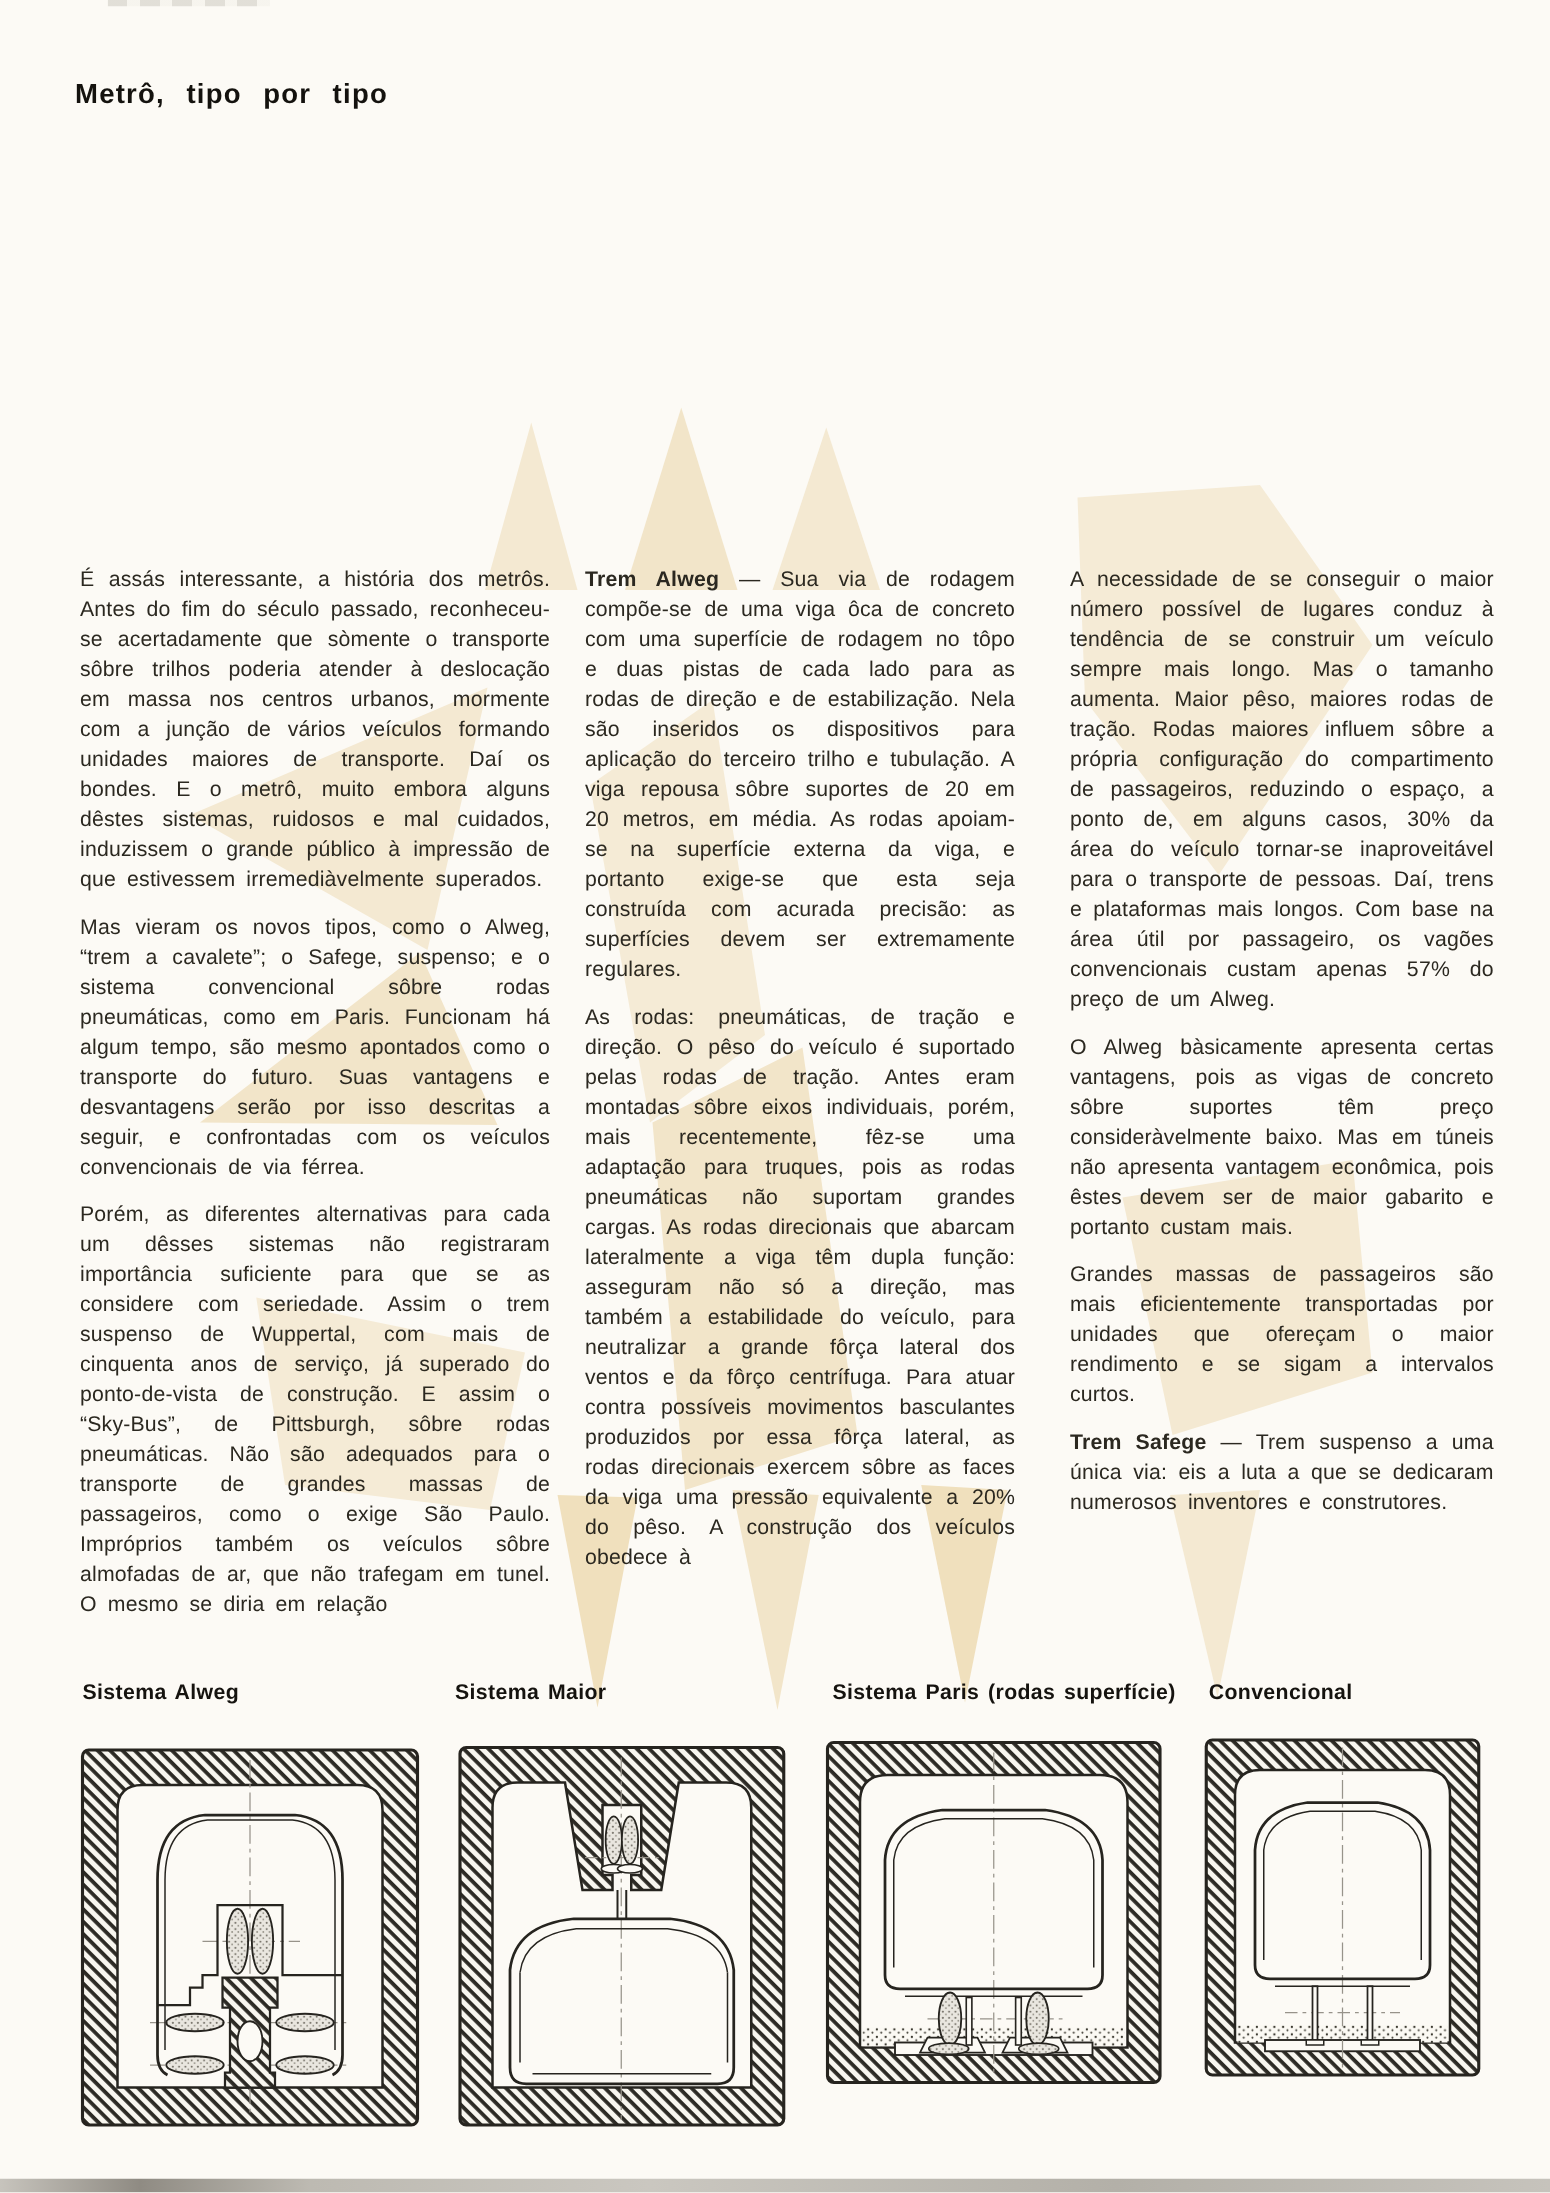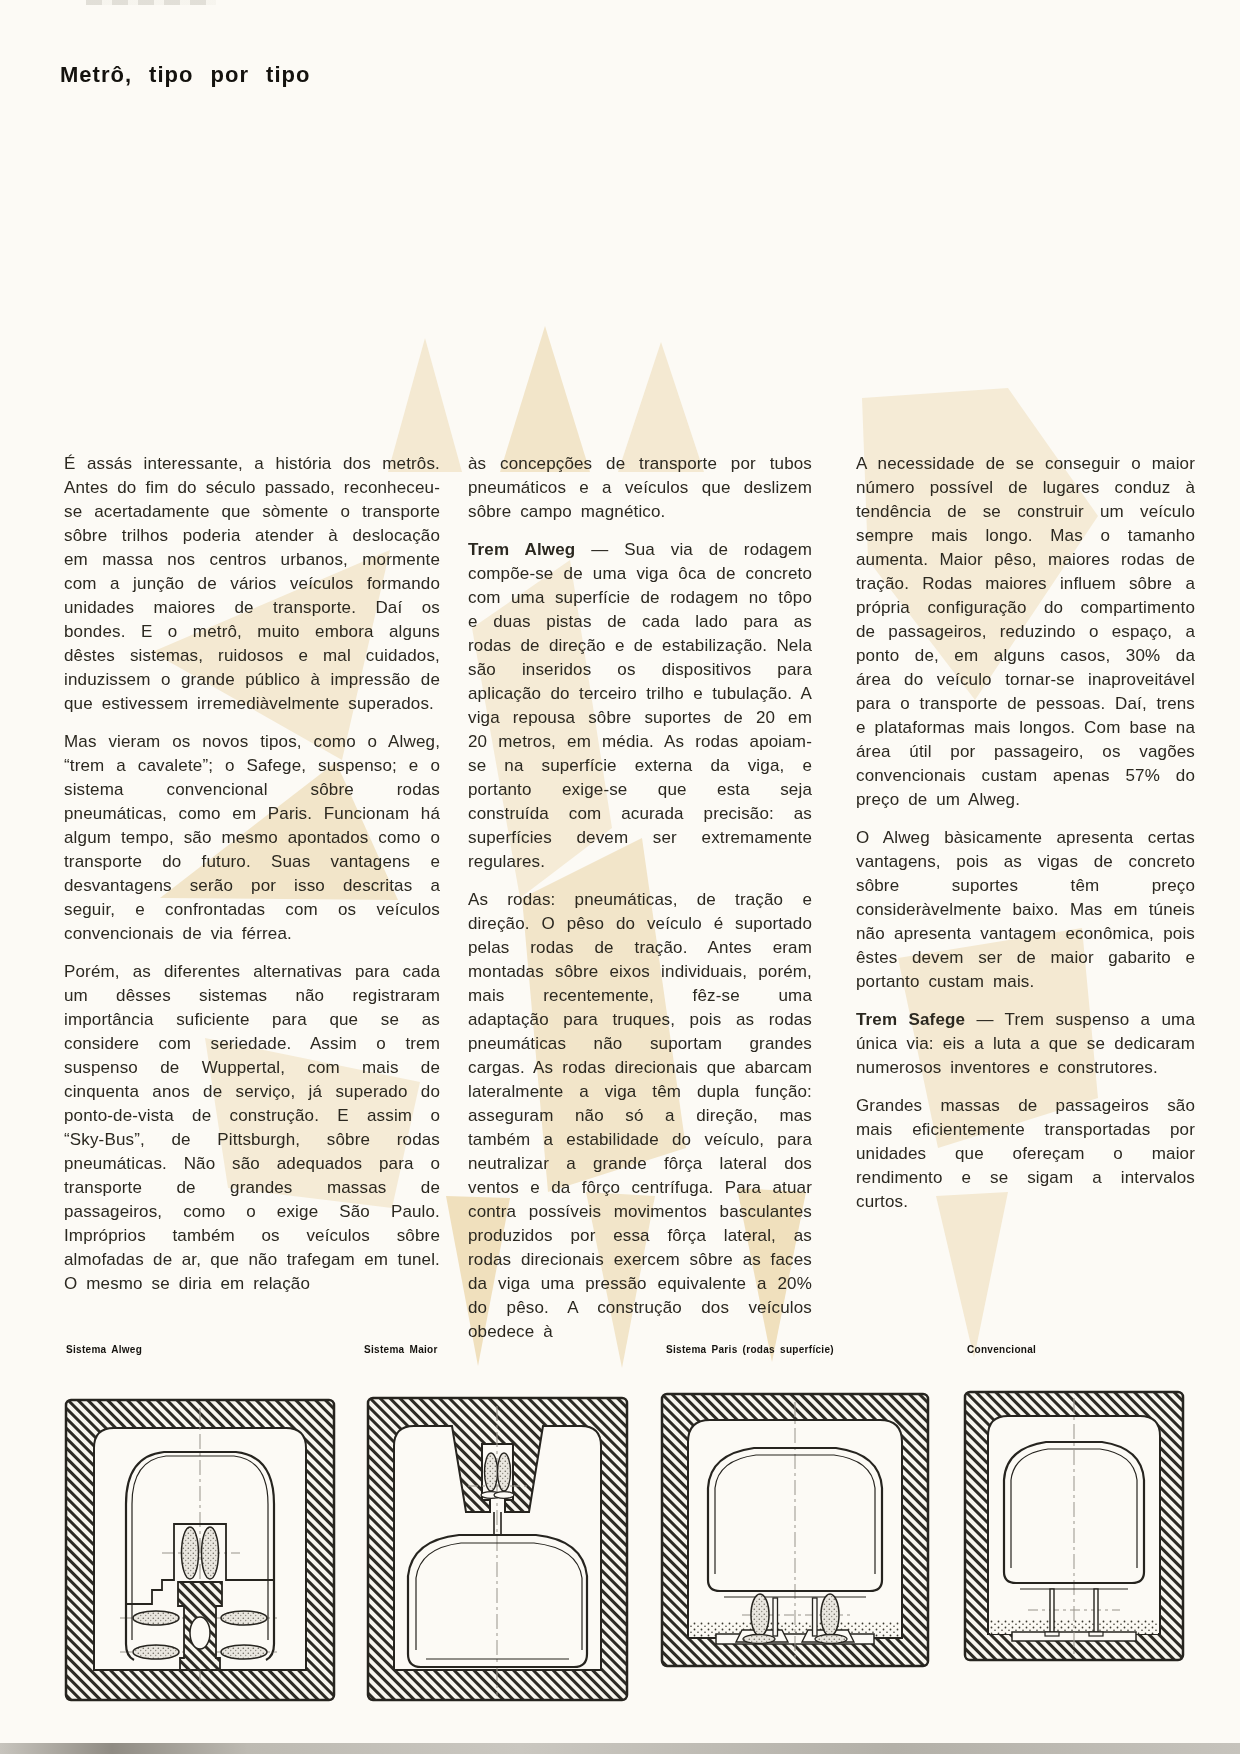--- a/index.html
+++ b/index.html
@@ -8,21 +8,21 @@
   .watermark{position:absolute;left:0;top:0;z-index:0;}
   .title{position:absolute;left:60px;top:62px;margin:0;font-size:22px;font-weight:bold;
          letter-spacing:1px;word-spacing:10px;color:#14120e;z-index:2;}
   .col{position:absolute;top:452px;font-size:17px;line-height:24px;text-align:justify;
        word-spacing:4px;letter-spacing:0.15px;z-index:2;}
   .col p{margin:0 0 14px 0;}
   .col1{left:64px;width:376px;}
   .col2{left:468px;width:344px;}
   .col3{left:856px;width:339px;}
   .lead{font-weight:bold;}
-  .caption{position:absolute;top:1344px;margin:0;font-size:10px;font-weight:bold;
+  .caption{position:absolute;top:1344px;margin:0;font-size:17px;font-weight:bold;
            letter-spacing:0.3px;word-spacing:2px;color:#15130f;z-index:2;}
   .cap1{left:66px;} .cap2{left:364px;} .cap3{left:666px;} .cap4{left:967px;}
   .figure{position:absolute;margin:0;z-index:2;}
   .fig1{left:62px;top:1392px;}
   .fig2{left:364px;top:1390px;}
   .fig3{left:658px;top:1388px;}
   .fig4{left:962px;top:1386px;}
   svg{display:block;}
   .bottom-edge{position:absolute;left:0;bottom:0;width:1240px;height:11px;z-index:3;
     background:linear-gradient(90deg,#c7c4bd 0,#8f8b83 9%,#bdbab2 20%,#cac7c0 42%,#b3b0a8 72%,#c6c3bc 100%);}
@@ -55,30 +55,29 @@
 
   <h1 class="title">Metrô, tipo por tipo</h1>
 
   <div class="col col1">
     <p>É assás interessante, a história dos metrôs. Antes do fim do século passado, reconheceu-se acertadamente que sòmente o transporte sôbre trilhos poderia atender à deslocação em massa nos centros urbanos, mormente com a junção de vários veículos formando unidades maiores de transporte. Daí os bondes. E o metrô, muito embora alguns dêstes sistemas, ruidosos e mal cuidados, induzissem o grande público à impressão de que estivessem irremediàvelmente superados.</p>
     <p>Mas vieram os novos tipos, como o Alweg, “trem a cavalete”; o Safege, suspenso; e o sistema convencional sôbre rodas pneumáticas, como em Paris. Funcionam há algum tempo, são mesmo apontados como o transporte do futuro. Suas vantagens e desvantagens serão por isso descritas a seguir, e confrontadas com os veículos convencionais de via férrea.</p>
     <p>Porém, as diferentes alternativas para cada um dêsses sistemas não registraram importância suficiente para que se as considere com seriedade. Assim o trem suspenso de Wuppertal, com mais de cinquenta anos de serviço, já superado do ponto-de-vista de construção. E assim o “Sky-Bus”, de Pittsburgh, sôbre rodas pneumáticas. Não são adequados para o transporte de grandes massas de passageiros, como o exige São Paulo. Impróprios também os veículos sôbre almofadas de ar, que não trafegam em tunel. O mesmo se diria em relação</p>
   </div>
 
   <div class="col col2">
-    <p>às concepções de transporte por tubos pneumáticos e a veículos que deslizem sôbre campo magnético.</p>
     <p><strong class="lead">Trem Alweg</strong> <span>— Sua via de rodagem compõe-se de uma viga ôca de concreto com uma superfície de rodagem no tôpo e duas pistas de cada lado para as rodas de direção e de estabilização. Nela são inseridos os dispositivos para aplicação do terceiro trilho e tubulação. A viga repousa sôbre suportes de 20 em 20 metros, em média. As rodas apoiam-se na superfície externa da viga, e portanto exige-se que esta seja construída com acurada precisão: as superfícies devem ser extremamente regulares.</span></p>
     <p>As rodas: pneumáticas, de tração e direção. O pêso do veículo é suportado pelas rodas de tração. Antes eram montadas sôbre eixos individuais, porém, mais recentemente, fêz-se uma adaptação para truques, pois as rodas pneumáticas não suportam grandes cargas. As rodas direcionais que abarcam lateralmente a viga têm dupla função: asseguram não só a direção, mas também a estabilidade do veículo, para neutralizar a grande fôrça lateral dos ventos e da fôrço centrífuga. Para atuar contra possíveis movimentos basculantes produzidos por essa fôrça lateral, as rodas direcionais exercem sôbre as faces da viga uma pressão equivalente a 20% do pêso. A construção dos veículos obedece à</p>
   </div>
 
   <div class="col col3">
     <p>A necessidade de se conseguir o maior número possível de lugares conduz à tendência de se construir um veículo sempre mais longo. Mas o tamanho aumenta. Maior pêso, maiores rodas de tração. Rodas maiores influem sôbre a própria configuração do compartimento de passageiros, reduzindo o espaço, a ponto de, em alguns casos, 30% da área do veículo tornar-se inaproveitável para o transporte de pessoas. Daí, trens e plataformas mais longos. Com base na área útil por passageiro, os vagões convencionais custam apenas 57% do preço de um Alweg.</p>
     <p>O Alweg bàsicamente apresenta certas vantagens, pois as vigas de concreto sôbre suportes têm preço consideràvelmente baixo. Mas em túneis não apresenta vantagem econômica, pois êstes devem ser de maior gabarito e portanto custam mais.</p>
+    <p>Grandes massas de passageiros são mais eficientemente transportadas por unidades que ofereçam o maior rendimento e se sigam a intervalos curtos.</p>
     <p><strong class="lead">Trem Safege</strong> <span>— Trem suspenso a uma única via: eis a luta a que se dedicaram numerosos inventores e construtores.</span></p>
-    <p>Grandes massas de passageiros são mais eficientemente transportadas por unidades que ofereçam o maior rendimento e se sigam a intervalos curtos.</p>
   </div>
 
   <p class="caption cap1">Sistema Alweg</p>
   <p class="caption cap2">Sistema Maior</p>
   <p class="caption cap3">Sistema Paris (rodas superfície)</p>
   <p class="caption cap4">Convencional</p>
 
   <figure class="figure fig1">
     <svg width="276" height="316" viewBox="0 0 276 316">
       <defs>

